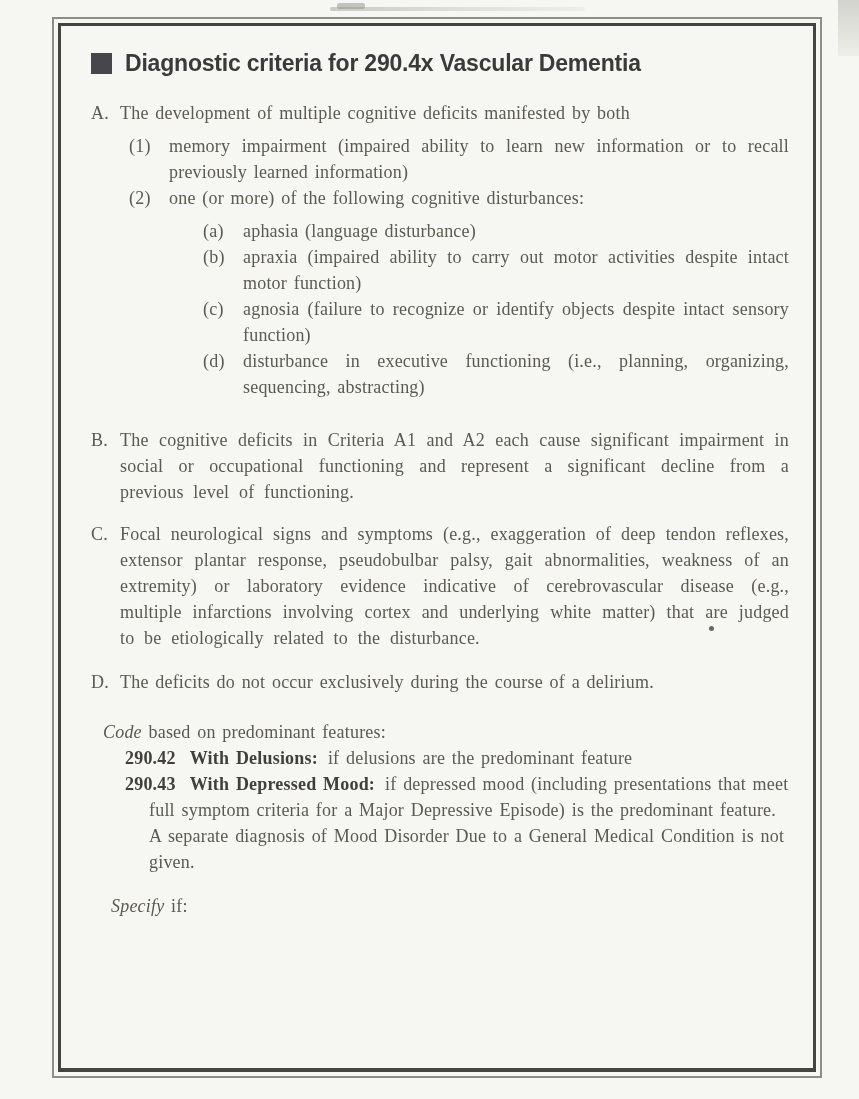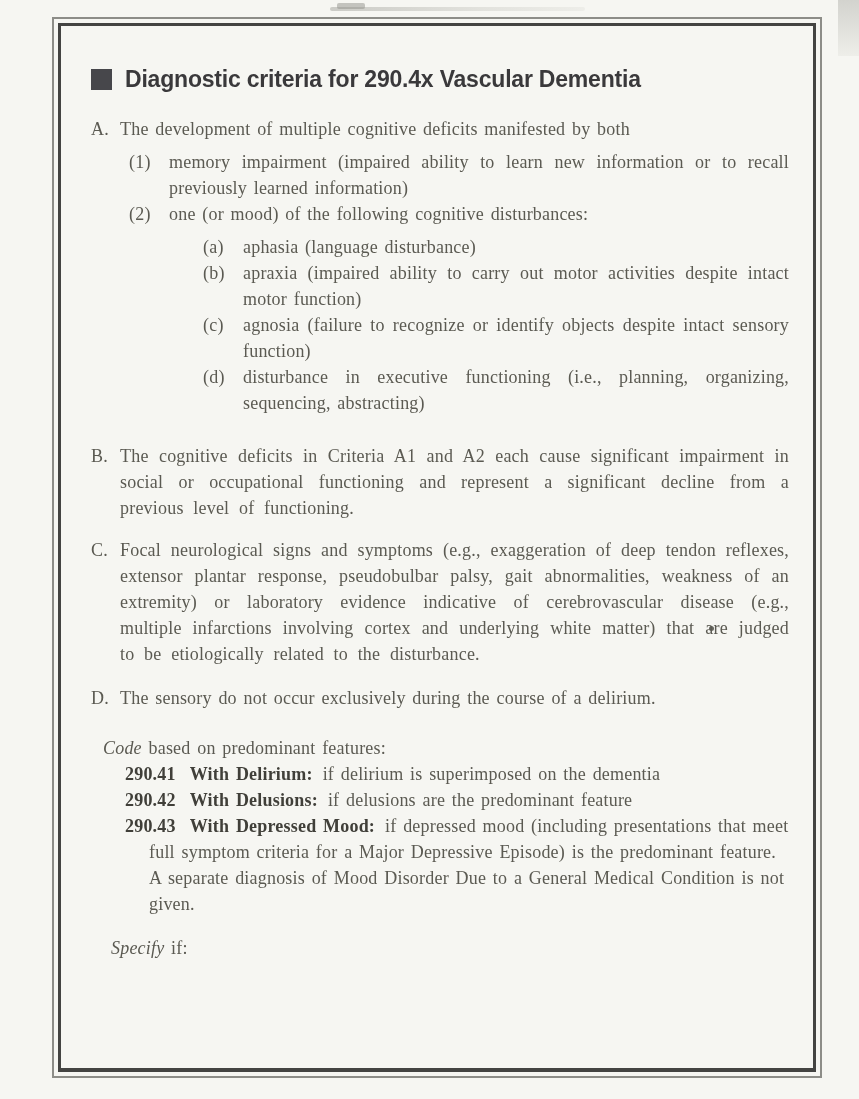--- a/index.html
+++ b/index.html
@@ -19,21 +19,21 @@
     background:linear-gradient(180deg,#cfcfca,#ededE8);opacity:.9;}
   .artifact-dot{position:absolute;left:709px;top:626px;width:5px;height:5px;
     background:#4e4d47;border-radius:50%;opacity:.85;}
 
   
   .frame{position:absolute;left:52px;top:17px;width:766px;height:1057px;
     border:2px solid #8d8d88;}
   .frame-inner{position:absolute;left:4px;top:4px;right:4px;bottom:4px;
     border:3px solid #444442;border-bottom-width:4px;}
   .content{position:absolute;left:0;top:0;right:0;bottom:0;
-    padding:40px 24px 0 30px;
+    padding:24px 24px 0 30px;
     font-size:18px;line-height:26px;color:#5b5a52;
     letter-spacing:.2px;word-spacing:2px;}
 
   
   .header{display:flex;align-items:center;margin-bottom:24px;}
   .bullet{width:21px;height:21px;background:#47474b;margin-right:13px;flex:0 0 auto;}
   .title{font-family:"Liberation Sans", sans-serif;font-weight:700;
     font-size:23px;color:#3a393b;margin:0;letter-spacing:-.2px;word-spacing:0;}
 
   
@@ -88,21 +88,21 @@
         <div class="ctext">The development of multiple cognitive deficits manifested by both</div>
       </div>
 
       <div class="sub1">
         <div class="crit lvl1">
           <span class="clabel">(1)</span>
           <div class="ctext">memory impairment (impaired ability to learn new information or to recall previously learned information)</div>
         </div>
         <div class="crit lvl1">
           <span class="clabel">(2)</span>
-          <div class="ctext">one (or mood) of the following cognitive disturbances:</div>
+          <div class="ctext">one (or more) of the following cognitive disturbances:</div>
         </div>
         <div class="sub2">
           <div class="crit lvl2">
             <span class="clabel">(a)</span>
             <div class="ctext">aphasia (language disturbance)</div>
           </div>
           <div class="crit lvl2">
             <span class="clabel">(b)</span>
             <div class="ctext">apraxia (impaired ability to carry out motor activities despite intact motor function)</div>
           </div>
@@ -122,27 +122,26 @@
         <div class="ctext">The cognitive deficits in Criteria A1 and A2 each cause significant impairment in social or occupational functioning and represent a significant decline from a previous level of functioning.</div>
       </div>
 
       <div class="crit crit-c stretch">
         <span class="clabel">C.</span>
         <div class="ctext">Focal neurological signs and symptoms (e.g., exaggeration of deep tendon reflexes, extensor plantar response, pseudobulbar palsy, gait abnormalities, weakness of an extremity) or laboratory evidence indicative of cerebrovascular disease (e.g., multiple infarctions involving cortex and underlying white matter) that are judged to be etiologically related to the disturbance.</div>
       </div>
 
       <div class="crit crit-d">
         <span class="clabel">D.</span>
-        <div class="ctext">The sensory do not occur exclusively during the course of a delirium.</div>
+        <div class="ctext">The deficits do not occur exclusively during the course of a delirium.</div>
       </div>
 
       <div class="code-lead"><em>Code</em><span> based on predominant features:</span></div>
 
       <div class="code-items">
-        <div class="code-item"><span class="code-num">290.41</span><span class="code-name">With Delirium:</span><span>if delirium is superimposed on the dementia</span></div>
         <div class="code-item"><span class="code-num">290.42</span><span class="code-name">With Delusions:</span><span>if delusions are the predominant feature</span></div>
         <div class="code-item"><span class="code-num">290.43</span><span class="code-name">With Depressed Mood:</span><span>if depressed mood (including presentations that meet full symptom criteria for a Major Depressive Episode) is the predominant feature. A separate diagnosis of Mood Disorder Due to a General Medical Condition is not given.</span></div>
       </div>
 
       <div class="specify-lead"><em>Specify</em><span> if:</span></div>
 
 
     </div>
   </div>
 </div>

